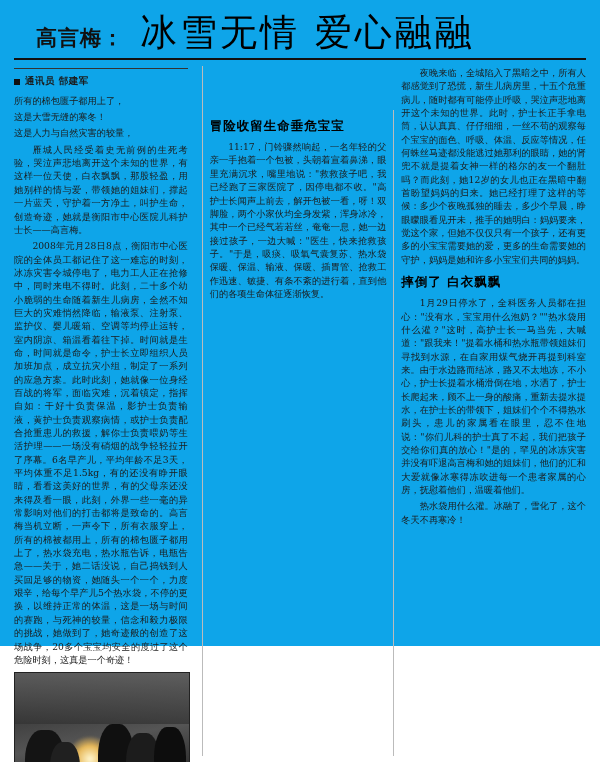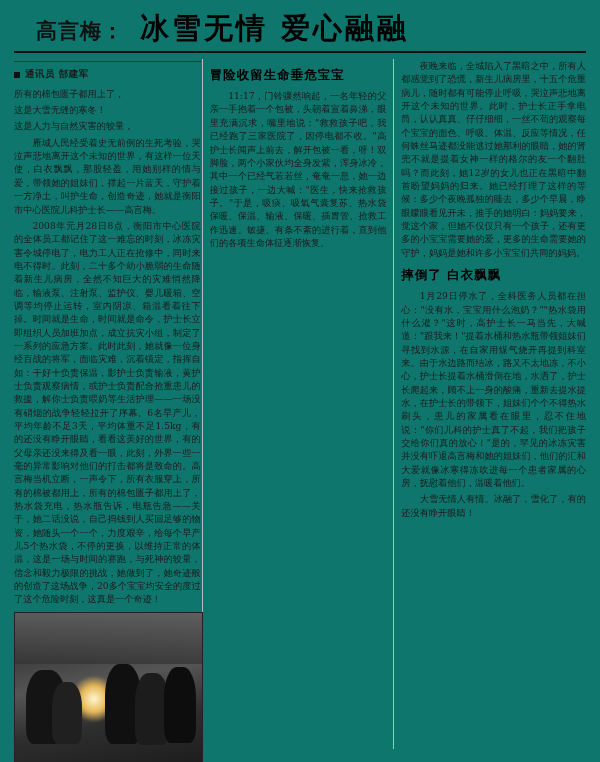--- a/index.html
+++ b/index.html
@@ -10,67 +10,67 @@
   body {
     width: 600px;
     height: 762px;
     font-family: "DejaVu Sans", sans-serif;
     color: #1a1a1a;
     overflow: hidden;
     position: relative;
   }
   .page {
     width: 600px;
-    height: 762px;
+    height: 646px;
     position: relative;
     box-sizing: border-box;
     padding: 10px 14px 8px 14px;
-    background: #0f766e;
+    background: #0ea5e9;
   }
   
   .masthead {
     display: flex;
     align-items: baseline;
     justify-content: flex-start;
     padding: 4px 0 6px 22px;
     border-bottom: 2px solid #111;
     margin-bottom: 6px;
   }
   .masthead .byline-lead {
     font-family: "DejaVu Serif", serif;
     font-weight: bold;
     font-size: 21px;
     letter-spacing: 1px;
     margin-right: 16px;
     color: #111;
   }
   .masthead .headline {
     font-family: "DejaVu Serif", serif;
-    font-weight: bold;
-    font-size: 29px;
+    font-weight: normal;
+    font-size: 37px;
     letter-spacing: 3px;
     color: #000;
     line-height: 1;
   }
   
   .columns {
     display: flex;
     gap: 0;
     height: 690px;
   }
   .col {
     box-sizing: border-box;
     font-family: "DejaVu Serif", serif;
     font-size: 9.2px;
     line-height: 1.45;
     text-align: justify;
     color: #1b1b1b;
   }
-  .col.c1 { width: 33%; padding-right: 1px; border-right: 1px solid #bbb; }
-  .col.c2 { width: 33.5%; padding: 0 7px; border-right: 1px solid #bbb; }
+  .col.c1 { width: 33%; padding-right: 14px; border-right: 1px solid #bbb; }
+  .col.c2 { width: 33.5%; padding: 0 7px; border-right: 1px solid #bbb; margin-top: 44px; }
   .col.c3 { width: 33.5%; padding-left: 7px; }
 
   .rule-top {
     border-top: 1px solid #333;
     margin: 2px 0 5px 0;
   }
   .reporter {
     font-size: 9.5px;
     font-weight: bold;
     margin: 3px 0 6px 0;
@@ -175,17 +175,17 @@
     <div class="col c2">
       <p style="visibility:hidden;height:0;margin:0;overflow:hidden">2008年元月28日8点，衡阳市中心医院的全体员工都记住了这一难忘的时刻，冰冻灾害令城停电了，电力工人正在抢修中，同时来电不得时。此刻，二十多个幼小脆弱的生命随着新生儿病房，全然不知巨大的灾难悄然降临，输液泵、注射泵、监护仪、婴儿暖箱、空调等均停止运转，室内阴凉、箱温看着往下掉。时间就是生命，时间就是命令，护士长立即组织人员加班加点，成立抗灾小组，制定了一系列的应急方案。此时此刻，她就像一位身经百战的将军，面临灾难，沉着镇定，指挥自如：干好十负责保温，影护士负责输液，黄护士负责观察病情，或护士负责配合抢重患儿的救援，解你士负责喂奶等生活护理——一场没有硝烟的战争轻轻拉开了序幕。6名早产儿，平均年龄不足3天，平均体重不足1.5kg，有的还没有睁开眼睛，看看这美好的世界，有的父母亲还没来得及看一眼，此刻，外界一些一毫的异常影响对他们的打击都将是致命的。高言梅当机立断，一声令下，所有衣服穿上，所有的棉被都用上，所有的棉包匮子都用上了，热水袋充电，热水瓶告诉，电瓶告急——关于，她二话没说，自己捣钱到人买回足够的物资，她随头一个一个，力度艰辛，给每个早产儿5个热水袋，不停的更换，以维持正常的体温，这是一场与时间的赛跑，与死神的较量，信念和毅力极限的挑战，她做到了，她奇迹般的创造了这场战争，20多个宝宝均安全的度过了这个危险时刻，这真是一个奇迹！</p>
       <h2 class="subhead">冒险收留生命垂危宝宝</h2>
       <p>11:17，门铃骤然响起，一名年轻的父亲一手抱着一个包被，头朝着宣着鼻涕，眼里充满沉求，嘴里地说："救救孩子吧，我已经跑了三家医院了，因停电都不收。"高护士长闻声上前去，解开包被一看，呀！双脚脸，两个小家伙均全身发紫，浑身冰冷，其中一个已经气若若丝，奄奄一息，她一边接过孩子，一边大喊："医生，快来抢救孩子。"于是，吸痰、吸氧气囊复苏、热水袋保暖、保温、输液、保暖、插胃管、抢救工作迅速、敏捷、有条不紊的进行着，直到他们的各项生命体征逐渐恢复。</p>
     </div>
 
     <div class="col c3">
       <p>夜晚来临，全城陷入了黑暗之中，所有人都感觉到了恐慌，新生儿病房里，十五个危重病儿，随时都有可能停止呼吸，哭泣声悲地离开这个未知的世界。此时，护士长正手拿电筒，认认真真、仔仔细细，一丝不苟的观察每个宝宝的面色、呼吸、体温、反应等情况，任何蛛丝马迹都没能逃过她那利的眼睛，她的肾兜不就是提着女神一样的格尔的友一个翻肚吗？而此刻，她12岁的女儿也正在黑暗中翻首盼望妈妈的归来。她已经打理了这样的等候：多少个夜晚孤独的睡去，多少个早晨，睁眼曚眼看见开未，推手的她明白：妈妈要来，觉这个家，但她不仅仅只有一个孩子，还有更多的小宝宝需要她的爱，更多的生命需要她的守护，妈妈是她和许多小宝宝们共同的妈妈。</p>
       <h2 class="subhead">摔倒了  白衣飘飘</h2>
       <p>1月29日停水了，全科医务人员都在担心："没有水，宝宝用什么泡奶？""热水袋用什么灌？"这时，高护士长一马当先，大喊道："跟我来！"提着水桶和热水瓶带领姐妹们寻找到水源，在自家用煤气烧开再提到科室来。由于水边路而结冰，路又不太地冻，不小心，护士长提着水桶滑倒在地，水洒了，护士长爬起来，顾不上一身的酸痛，重新去提水提水，在护士长的带领下，姐妹们个个不得热水刷头，患儿的家属看在眼里，忍不住地说："你们儿科的护士真了不起，我们把孩子交给你们真的放心！"是的，罕见的冰冻灾害并没有吓退高言梅和她的姐妹们，他们的汇和大爱就像冰寒得冻吹进每一个患者家属的心房，抚慰着他们，温暖着他们。</p>
-      <p>大雪无情人有情。冰融了，雪化了，有的还没有睁开眼睛！</p>
+      <p>热水袋用什么灌。冰融了，雪化了，这个冬天不再寒冷！</p>
     </div>
 
   </div>
 </div>
 
 </body></html>

